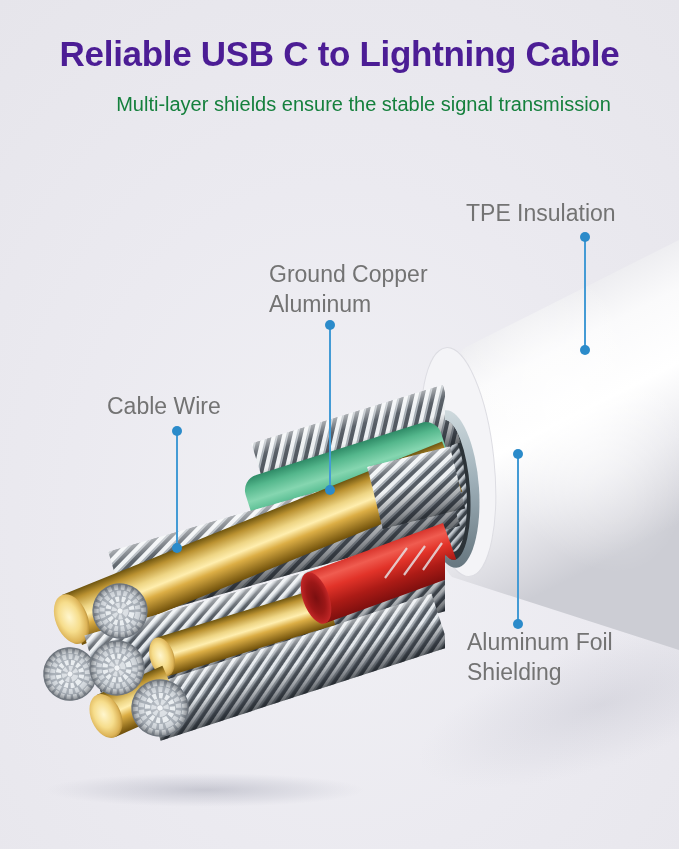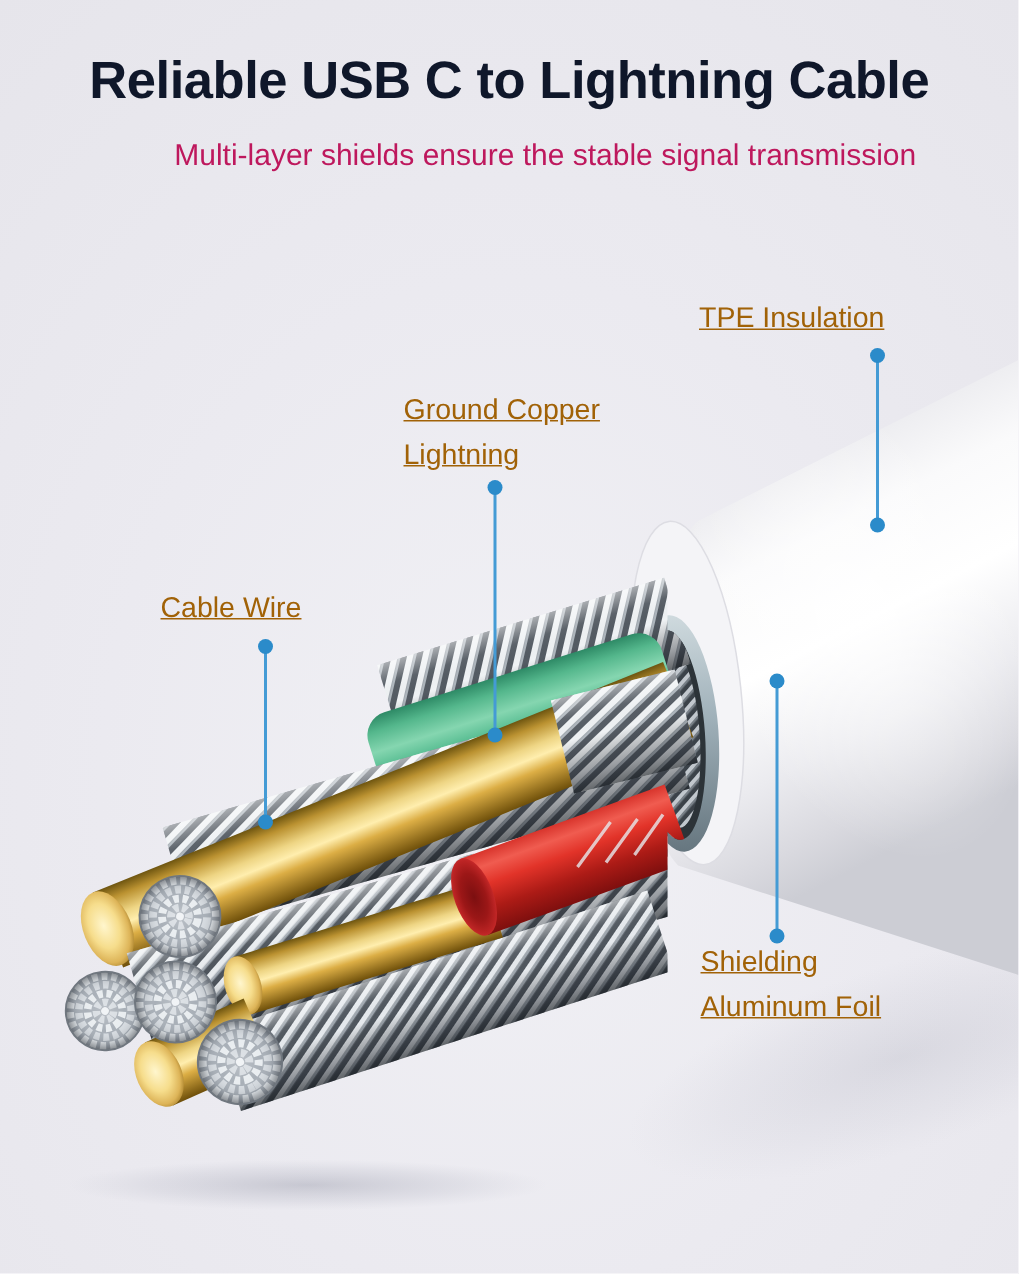--- a/index.html
+++ b/index.html
@@ -4,30 +4,29 @@
 <style>
   html,body{margin:0;padding:0;background:#ffffff;}
   .stage{
     position:relative;width:679px;height:849px;overflow:hidden;
     background:#e9e8ee;
     font-family:"Liberation Sans",sans-serif;
   }
   .cable-svg{position:absolute;left:0;top:0;width:679px;height:849px;}
   .page-title{
     position:absolute;left:0;right:0;top:34px;text-align:center;
-    font-size:35px;font-weight:700;letter-spacing:-0.3px;color:#0f172a;
+    font-size:35px;font-weight:700;letter-spacing:-0.3px;color:#4c1d95;
   }
   .page-subtitle{
     position:absolute;left:0;right:0;top:93px;text-align:center;
-    font-size:20px;font-weight:400;color:#be185d;margin-left:48px;
+    font-size:20px;font-weight:400;color:#15803d;margin-left:48px;
   }
   .callout{
-    position:absolute;font-size:19px;color:#a16207;line-height:30px;
+    position:absolute;font-size:23px;color:#737373;line-height:30px;
     white-space:nowrap;
-    text-decoration:underline;
   }
   .callout span{display:block;}
   .leader{position:absolute;width:2px;background:#449bd5;}
   .leader .dot{
     position:absolute;left:50%;width:10px;height:10px;margin-left:-5px;
     border-radius:50%;background:#2b8bca;
   }
   .leader .dot.top{top:-5px;}
   .leader .dot.bottom{bottom:-5px;}
 </style>
@@ -249,37 +248,37 @@
   <div class="callout" style="left:466px;top:198px;">
     <span>TPE Insulation</span>
   </div>
   <div class="leader" style="left:584px;top:237px;height:113px;">
     <span class="dot top"></span>
     <span class="dot bottom"></span>
   </div>
 
   <div class="callout" style="left:269px;top:259px;">
     <span>Ground Copper</span>
-    <span>Lightning</span>
+    <span>Aluminum</span>
   </div>
   <div class="leader" style="left:329px;top:325px;height:165px;">
     <span class="dot top"></span>
     <span class="dot bottom"></span>
   </div>
 
   <div class="callout" style="left:107px;top:391px;">
     <span>Cable Wire</span>
   </div>
   <div class="leader" style="left:176px;top:431px;height:117px;">
     <span class="dot top"></span>
     <span class="dot bottom"></span>
   </div>
 
   <div class="callout" style="left:467px;top:627px;">
+    <span>Aluminum Foil</span>
     <span>Shielding</span>
-    <span>Aluminum Foil</span>
   </div>
   <div class="leader" style="left:517px;top:454px;height:170px;">
     <span class="dot top"></span>
     <span class="dot bottom"></span>
   </div>
 
 </div>
 
 </body></html>

